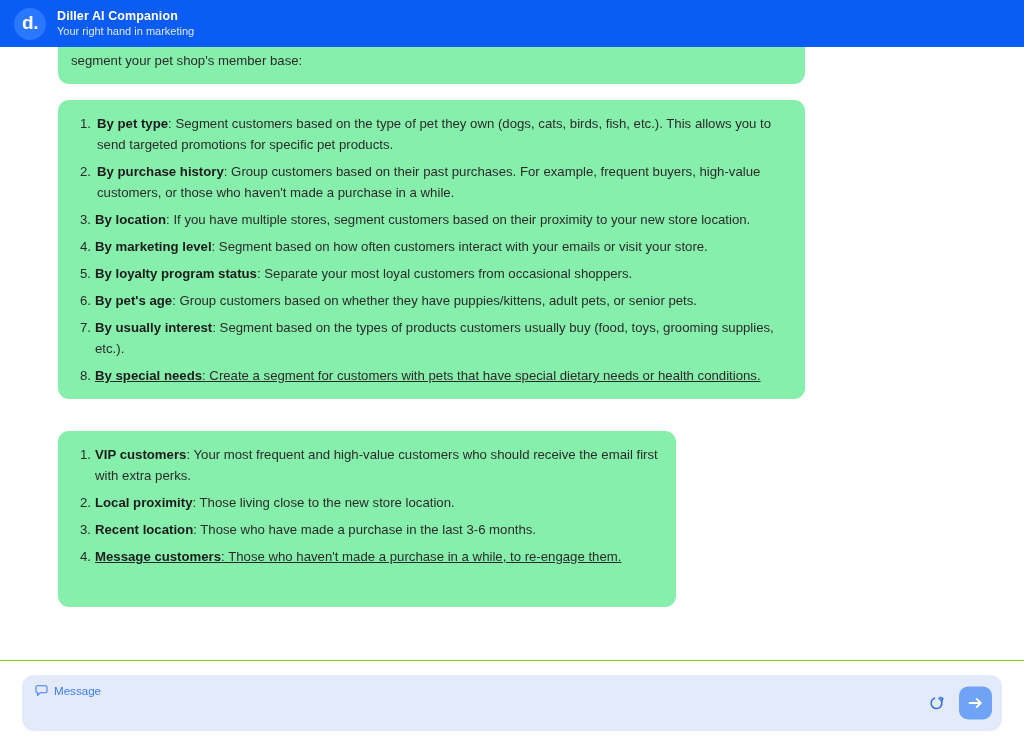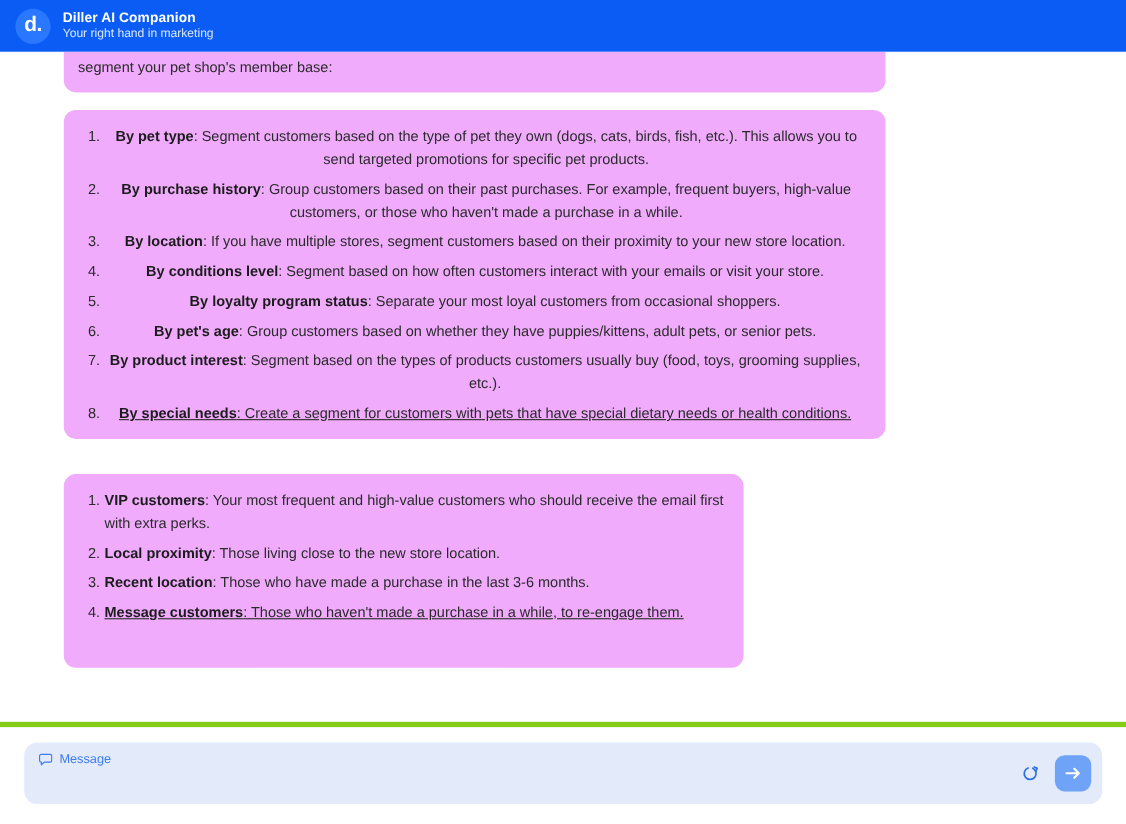--- a/index.html
+++ b/index.html
@@ -73,38 +73,38 @@
     overflow: hidden;
     background: #ffffff;
     padding: 0 0 0 0;
   }
   .chat-inner {
     position: relative;
     padding: 0 24px 0 58px;
   }
 
   .bubble {
-    background: #f0abfc;
+    background: #86efac;
     border-radius: 11px;
     color: #2b2b2b;
     font-size: 13.2px;
     line-height: 21px;
     padding: 13px 18px 13px 13px;
     position: relative;
   }
   .bubble.clipped-top {
     border-radius: 0 0 11px 11px;
     padding-top: 3px;
     margin-top: 0;
   }
   .bubble p { margin: 0; }
   .bubble b { font-weight: bold; color: #1c1c1c; }
 
   .w-top   { width: 747px; }
-  .w-list1 { width: 747px; text-align: center; }
+  .w-list1 { width: 747px; }
   .w-short { width: 424px; }
   .w-list2 { width: 618px; }
   .gap-16 { height: 16px; }
 
   
   ol.numbered {
     margin: 0;
     padding: 0;
     list-style: none;
     counter-reset: li;
@@ -130,21 +130,21 @@
   
   ol.numbered > li.wrapped > .li-body { display: block; }
   ol.numbered > li.wrapped { padding-left: 26px; }
   ol.numbered > li.wrapped::before { width: 16px; }
 
   .li-body { display: inline; }
 
   
   .composer-zone {
     flex: 0 0 auto;
-    border-top: 5px solid #84cc16;
+    border-top: 1px solid #84cc16;
     padding: 14px 22px 18px 22px;
     background: #ffffff;
   }
   .composer {
     background: #e3ebfb;
     border-radius: 12px;
     height: 56px;
     position: relative;
     display: flex;
     align-items: flex-start;
@@ -209,24 +209,24 @@
 
       <div class="bubble w-list1">
         <ol class="numbered" id="list-segmentation">
             <li class="wrapped">
               <span class="li-body"><b>By pet type</b>: Segment customers based on the type of pet they own (dogs, cats, birds, fish, etc.). This allows you to send targeted promotions for specific pet products.</span>
             </li>
             <li class="wrapped">
               <span class="li-body"><b>By purchase history</b>: Group customers based on their past purchases. For example, frequent buyers, high-value customers, or those who haven't made a purchase in a while.</span>
             </li>
             <li><span class="li-body"><b>By location</b>: If you have multiple stores, segment customers based on their proximity to your new store location.</span></li>
-            <li><span class="li-body"><b>By conditions level</b>: Segment based on how often customers interact with your emails or visit your store.</span></li>
+            <li><span class="li-body"><b>By marketing level</b>: Segment based on how often customers interact with your emails or visit your store.</span></li>
             <li><span class="li-body"><b>By loyalty program status</b>: Separate your most loyal customers from occasional shoppers.</span></li>
             <li><span class="li-body"><b>By pet's age</b>: Group customers based on whether they have puppies/kittens, adult pets, or senior pets.</span></li>
-            <li><span class="li-body"><b>By product interest</b>: Segment based on the types of products customers usually buy (food, toys, grooming supplies, etc.).</span></li>
+            <li><span class="li-body"><b>By usually interest</b>: Segment based on the types of products customers usually buy (food, toys, grooming supplies, etc.).</span></li>
             <li><span class="li-body"><b>By special needs</b>: Create a segment for customers with pets that have special dietary needs or health conditions.</span></li>
           </ol>
       </div>
 
       <div class="gap-16"></div>
 
 
       <div class="gap-16"></div>
 
       <div class="bubble w-list2">

